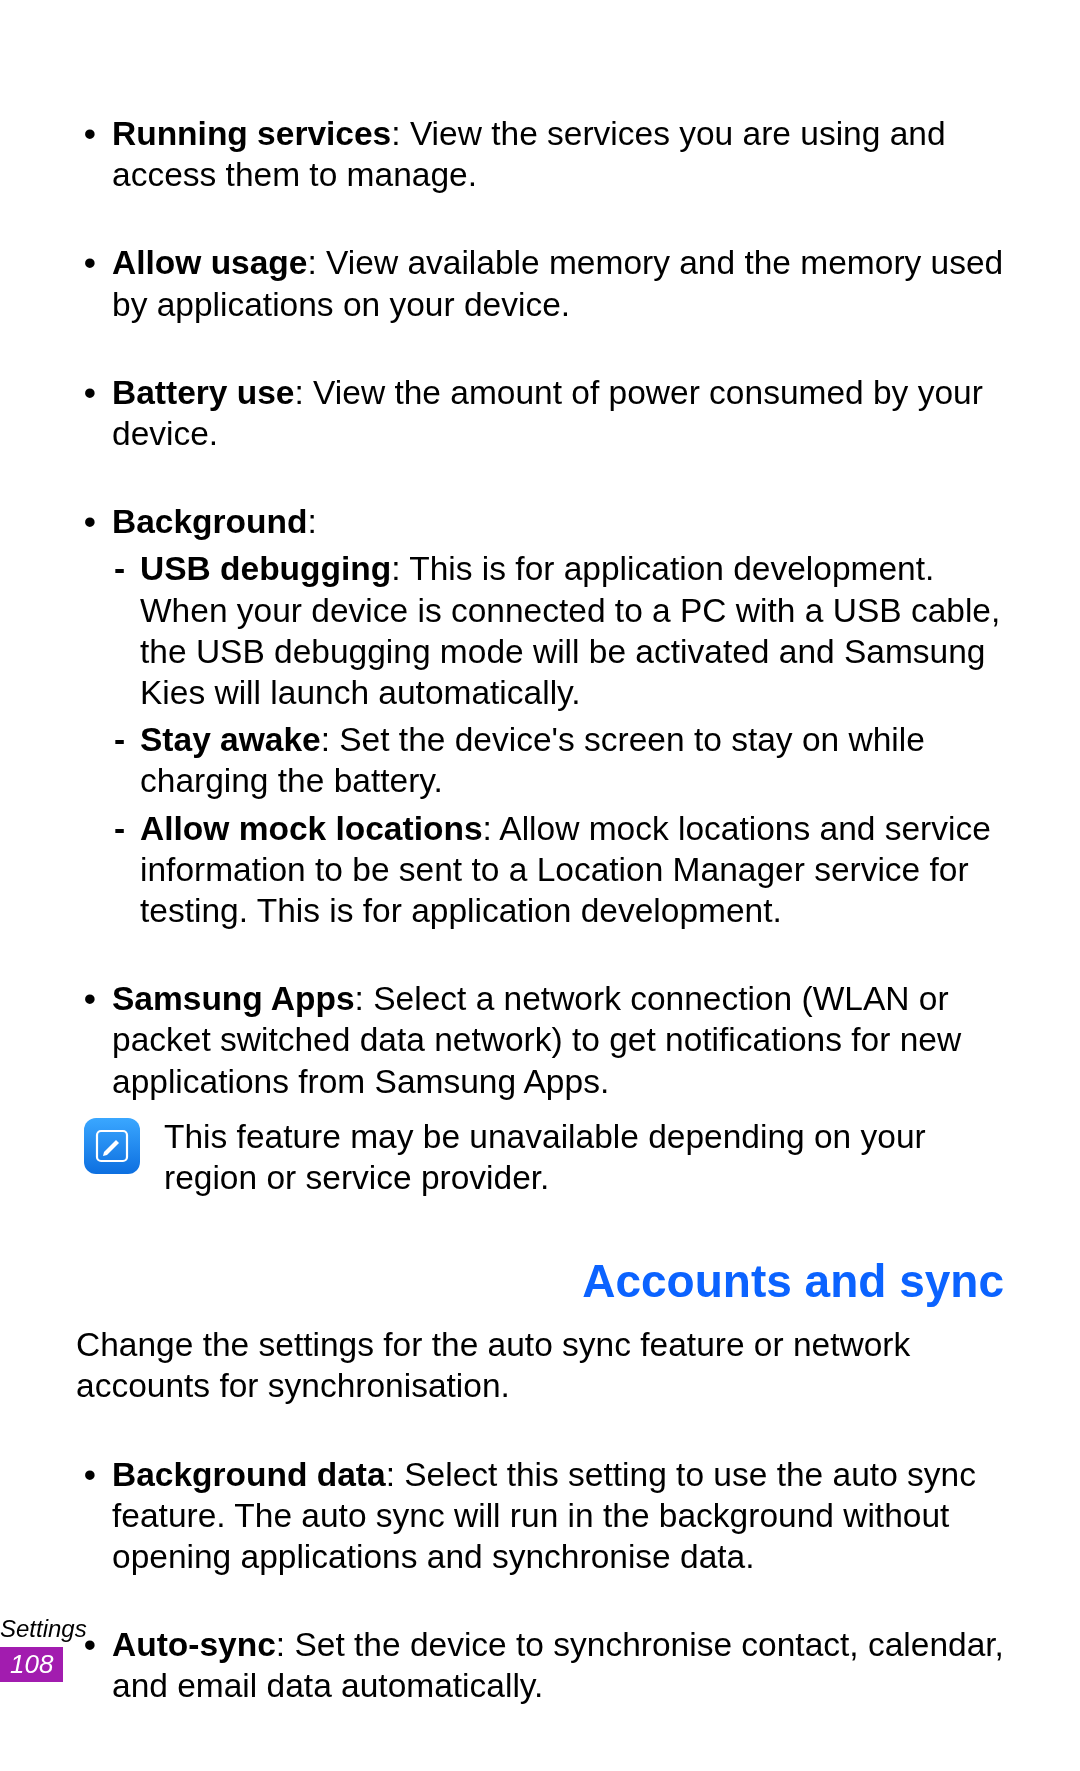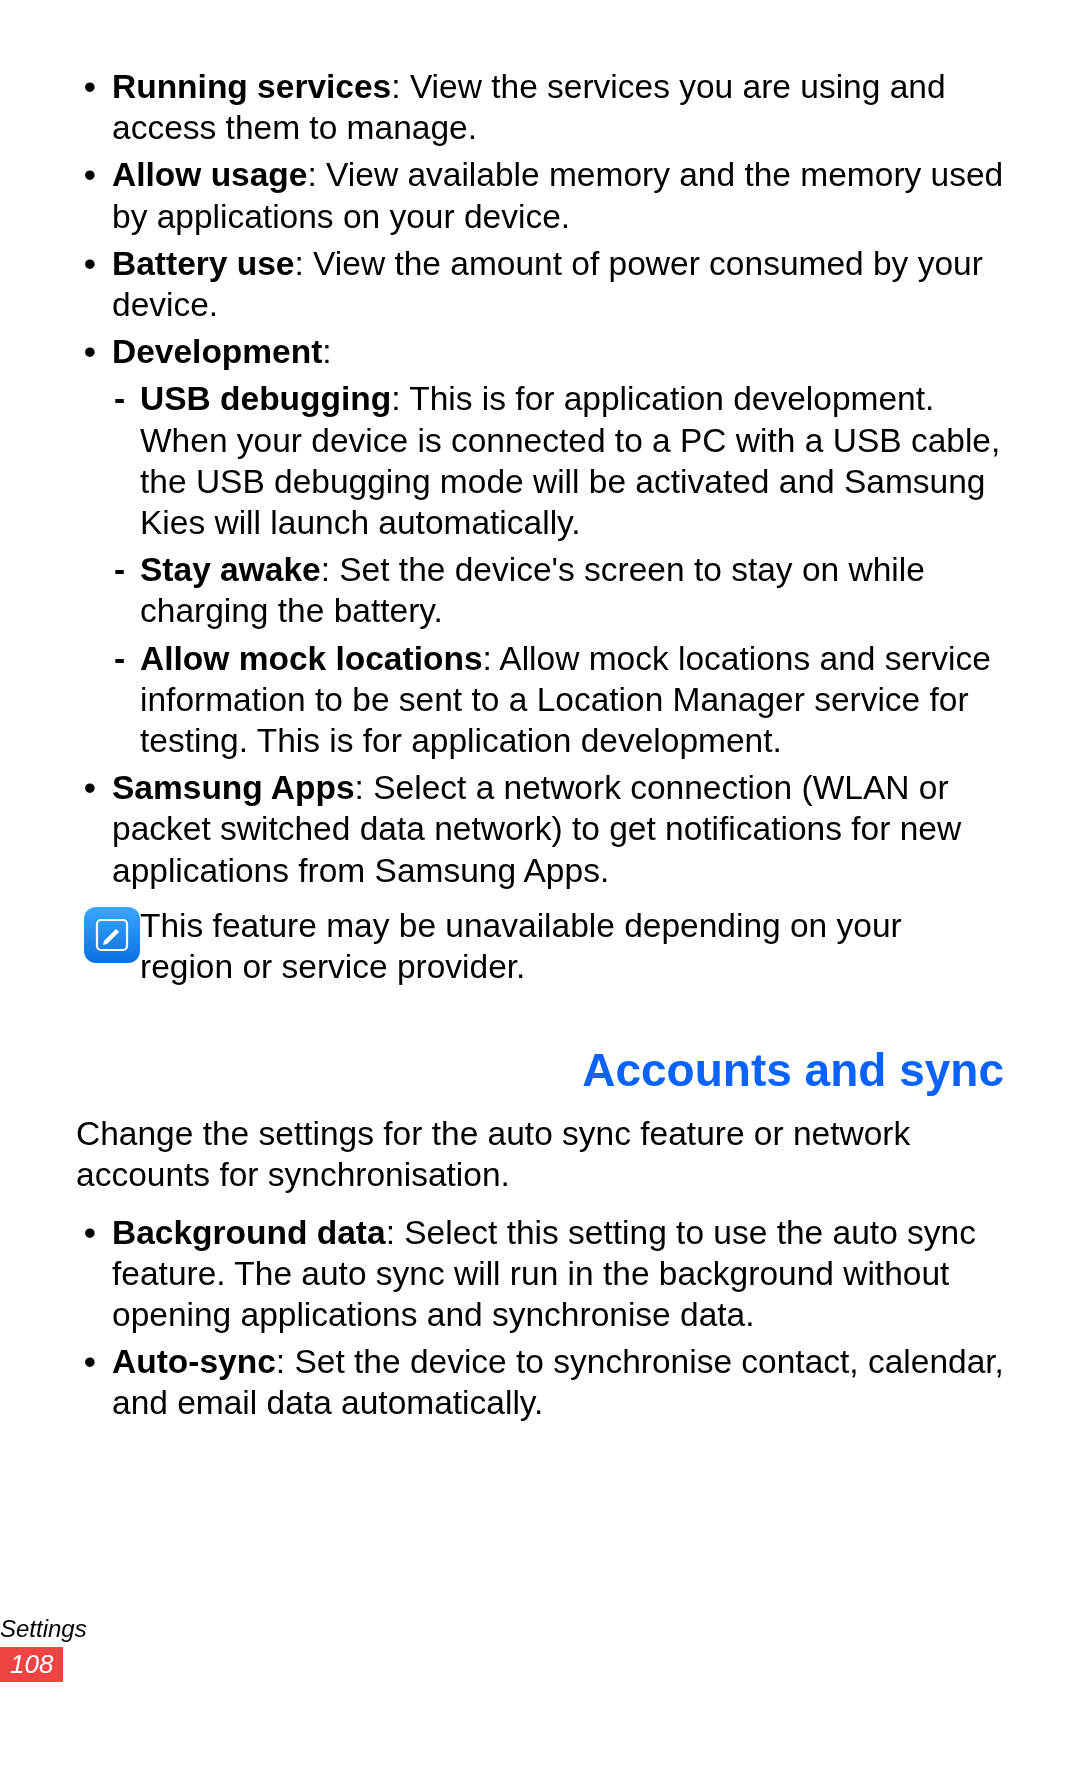--- a/index.html
+++ b/index.html
@@ -15,20 +15,21 @@
     left: 76px;
     width: 928px;
   }
   .bulleted { list-style: none; }
   .bulleted > li {
     position: relative;
     padding-left: 36px;
     font-size: 33.5px;
     line-height: 1.23;
     margin-bottom: 6px;
+    margin-top: 47px;
   }
   .bulleted > li::before {
     content: "•";
     position: absolute;
     left: 8px;
     top: 0;
     font-size: 33.5px;
     line-height: 1.23;
     font-weight: 700;
   }
@@ -46,21 +47,21 @@
     position: absolute;
     left: 2px;
     top: 0;
     font-size: 33.5px;
     line-height: 1.23;
     font-weight: 700;
   }
   .note-row {
     display: flex;
     align-items: flex-start;
-    gap: 0;
+    gap: 24px;
     margin-top: 14px;
     margin-left: 8px;
   }
   .note-icon {
     width: 56px;
     height: 56px;
     border-radius: 12px;
     background: linear-gradient(180deg, #3aa7ff 0%, #0d6fe0 100%);
     display: flex;
     align-items: center;
@@ -95,21 +96,21 @@
     text-align: left;
   }
   .footer-section {
     font-style: italic;
     font-size: 24px;
     color: #000;
     margin-bottom: 4px;
   }
   .footer-page {
     display: inline-block;
-    background: #ef4444;
+    background: #a21caf;
     color: #fff;
     font-style: italic;
     font-size: 26px;
     padding: 2px 10px;
     min-width: 58px;
   }
 </style>
 </head>
 <body>
 
@@ -119,21 +120,21 @@
     <li>
       <span class="bold">Running services</span><span>: View the services you are using and access them to manage.</span>
     </li>
     <li>
       <span class="bold">Allow usage</span><span>: View available memory and the memory used by applications on your device.</span>
     </li>
     <li>
       <span class="bold">Battery use</span><span>: View the amount of power consumed by your device.</span>
     </li>
     <li>
-      <span class="bold">Development</span><span>:</span>
+      <span class="bold">Background</span><span>:</span>
       <ul class="sublist">
         <li>
           <span class="bold">USB debugging</span><span>: This is for application development. When your device is connected to a PC with a USB cable, the USB debugging mode will be activated and Samsung Kies will launch automatically.</span>
         </li>
         <li>
           <span class="bold">Stay awake</span><span>: Set the device's screen to stay on while charging the battery.</span>
         </li>
         <li>
           <span class="bold">Allow mock locations</span><span>: Allow mock locations and service information to be sent to a Location Manager service for testing. This is for application development.</span>
         </li>

